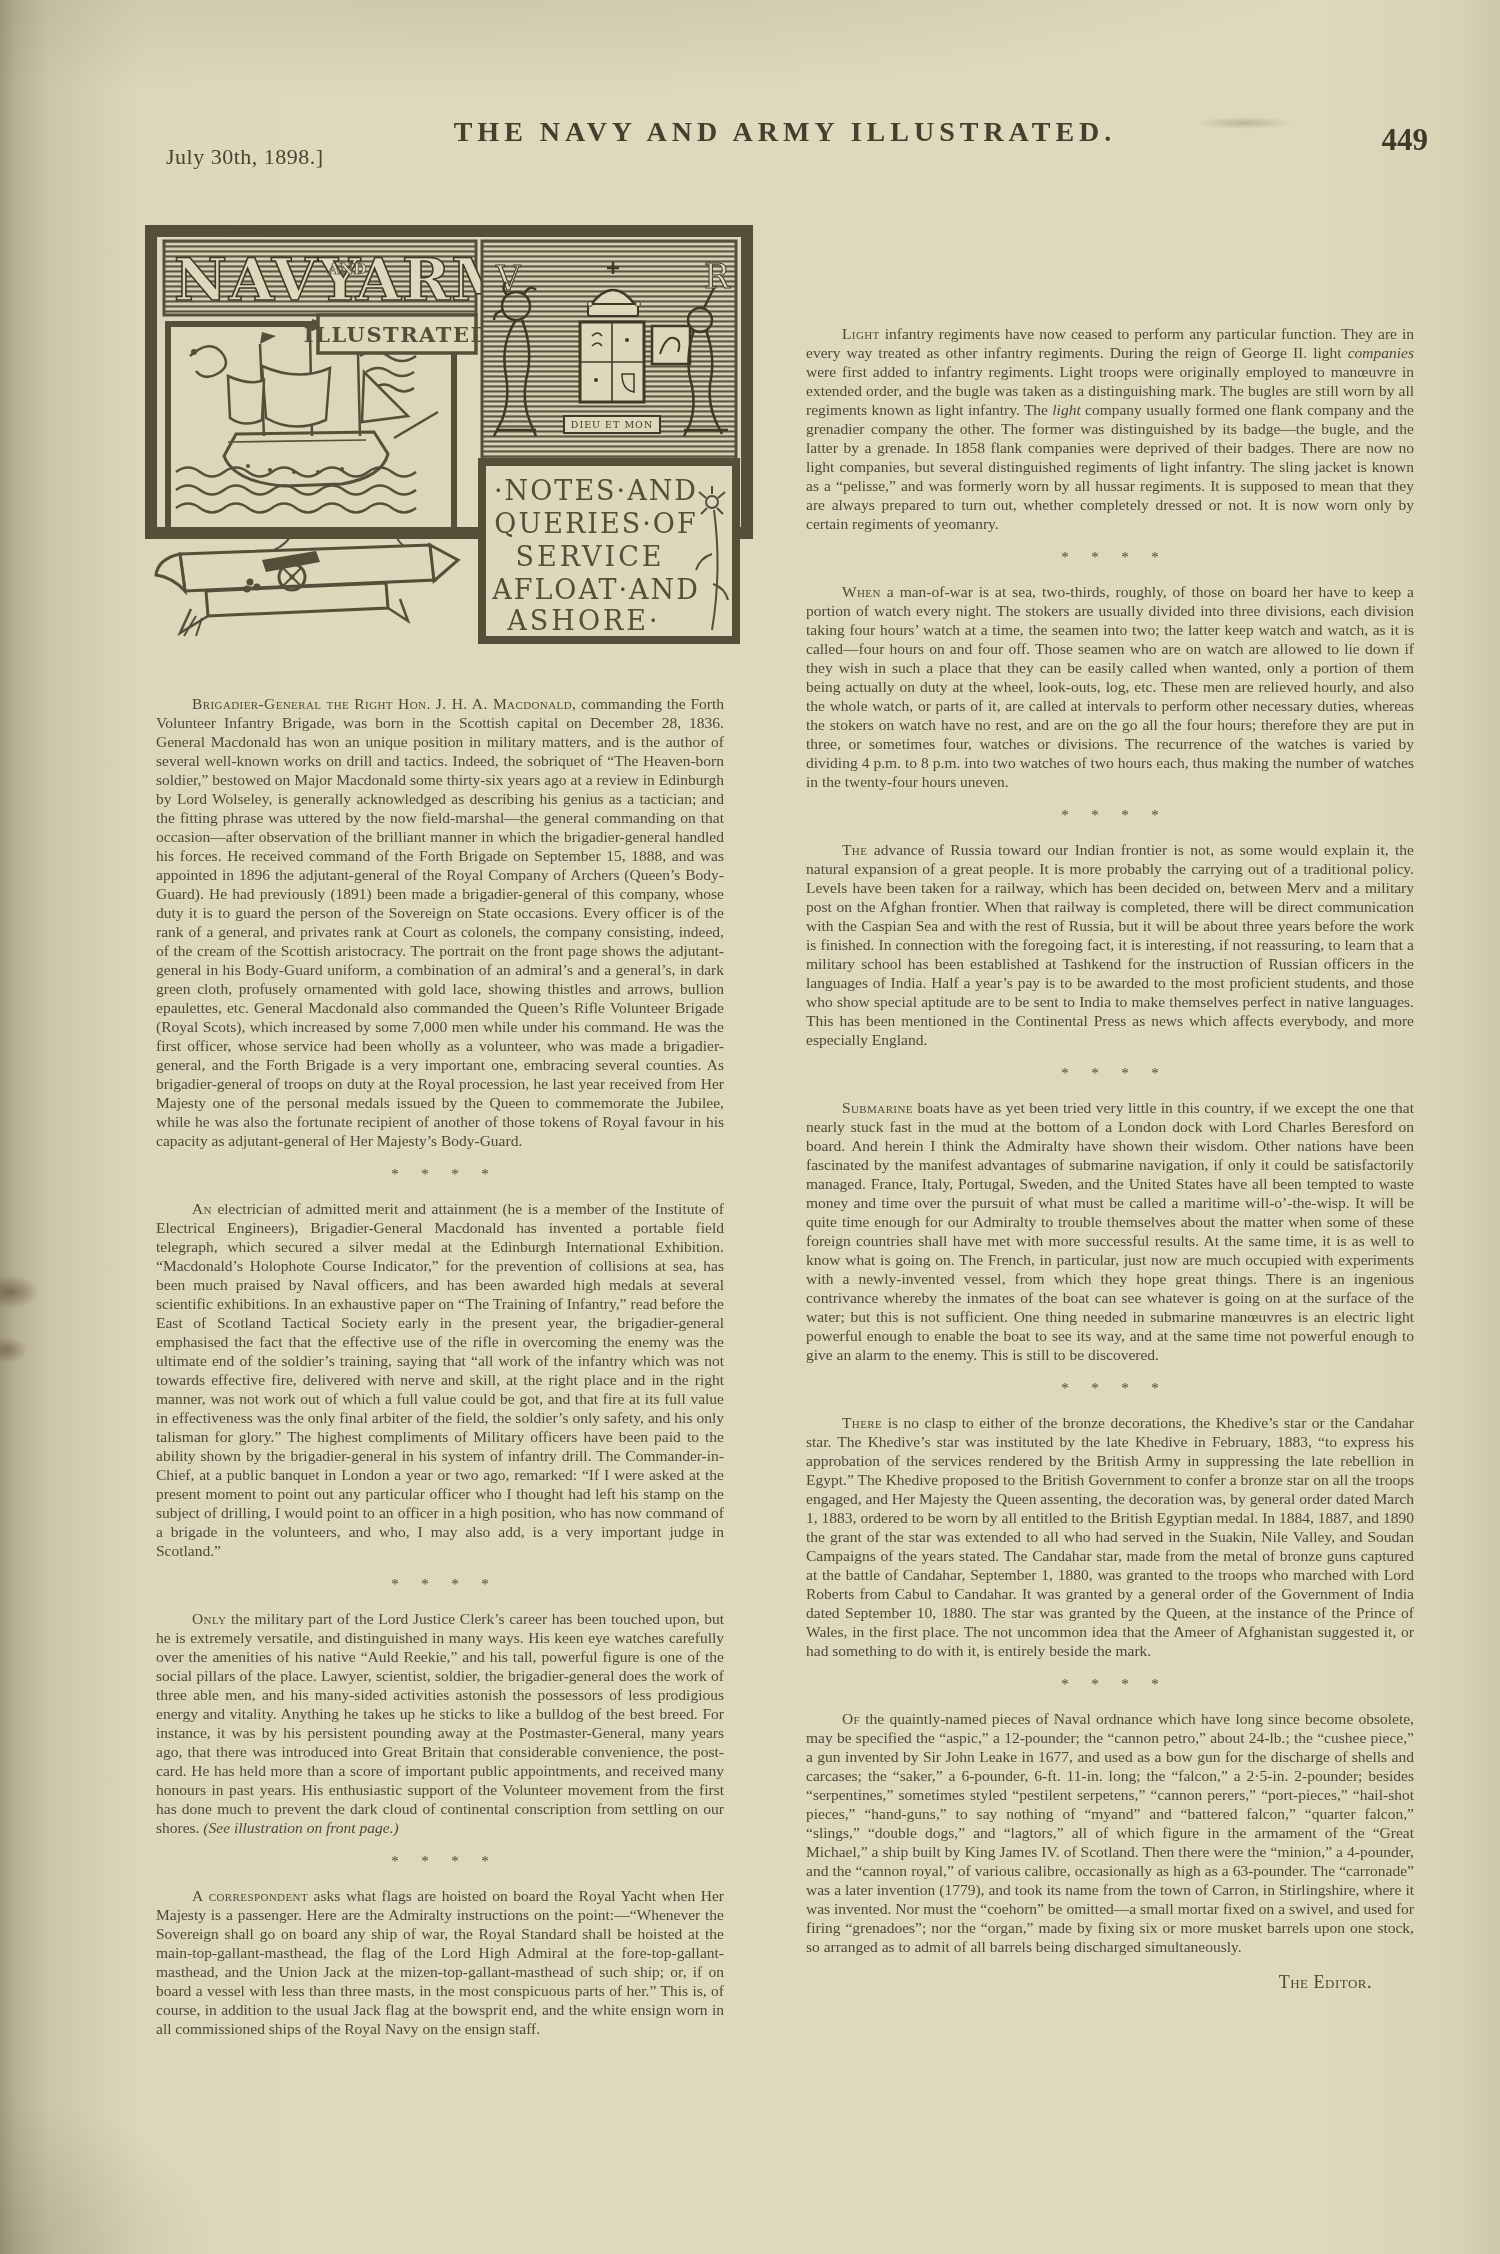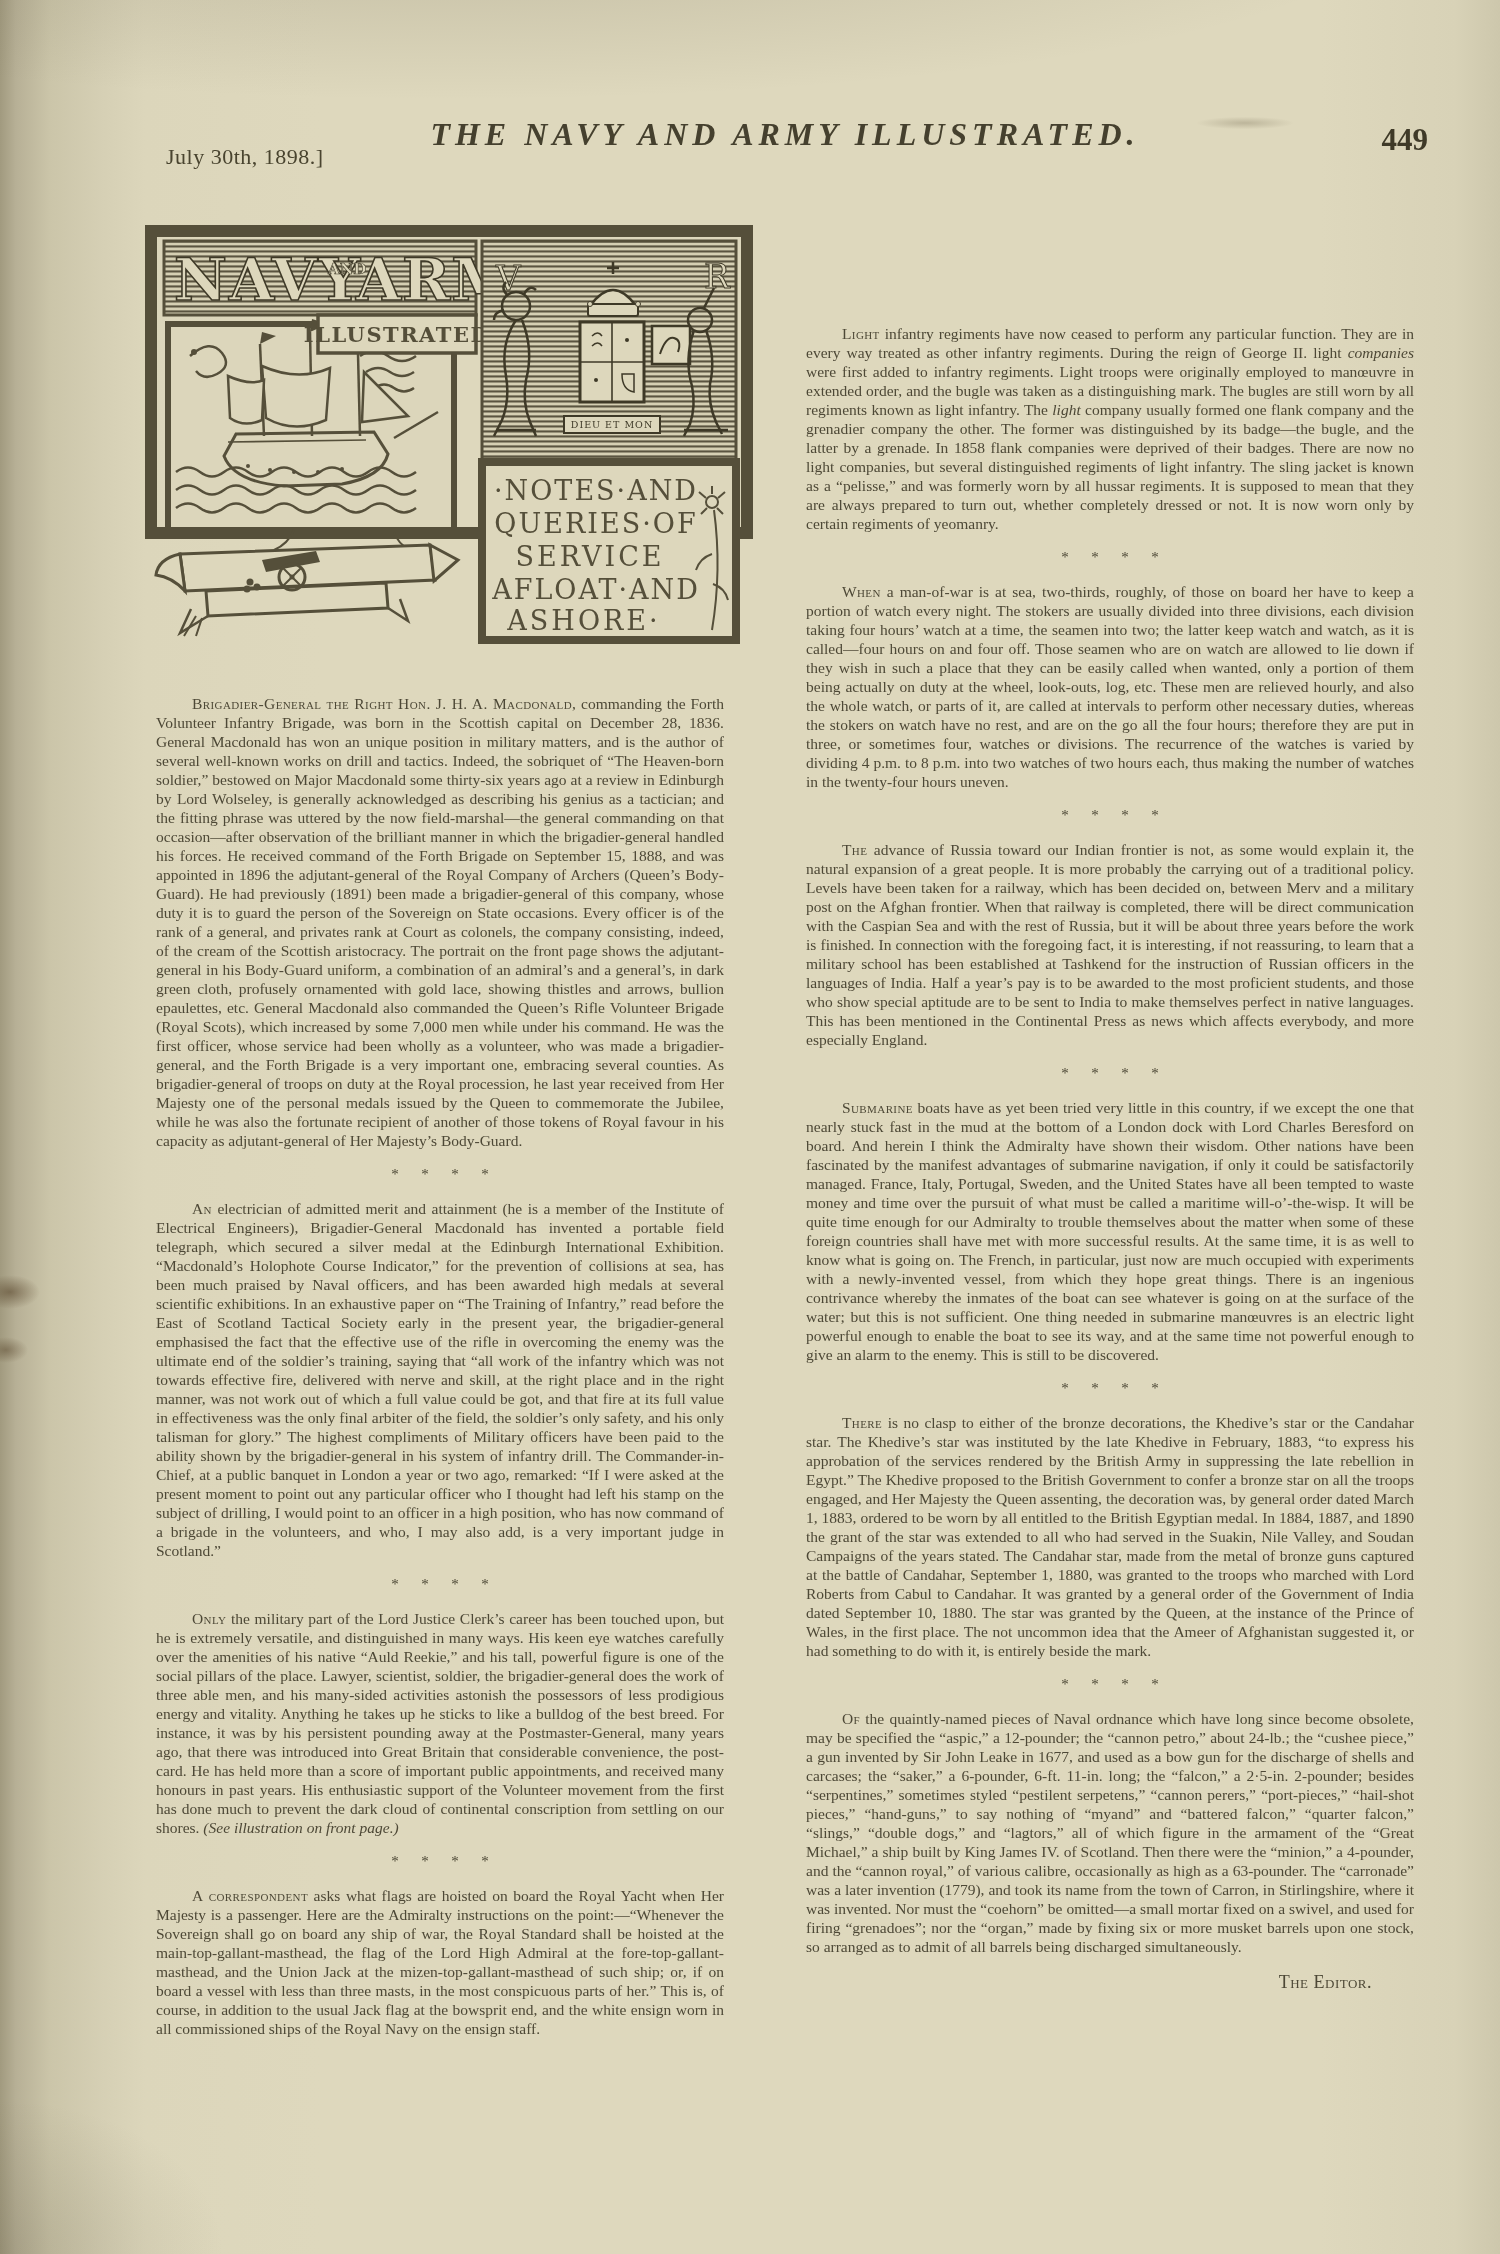--- a/index.html
+++ b/index.html
@@ -9,21 +9,21 @@
     background:
       radial-gradient(ellipse 70px 9px at 1245px 123px, rgba(110,100,75,.30), rgba(110,100,75,0) 70%),
       radial-gradient(ellipse 46px 26px at 10px 1292px, rgba(80,60,34,.55), rgba(80,60,34,0) 65%),
       radial-gradient(ellipse 34px 20px at 6px 1350px, rgba(80,60,34,.45), rgba(80,60,34,0) 65%),
       radial-gradient(ellipse 1600px 300px at 30% -80px, rgba(95,88,66,.22), rgba(95,88,66,0) 60%),
       radial-gradient(ellipse 320px 220px at 0% 100%, rgba(95,88,66,.20), rgba(95,88,66,0) 70%),
       linear-gradient(90deg,#a19a7f 0px,#b7b096 16px,#cbc5a9 50px,#d6d0b5 105px,#dcd6bb 145px,#ded8bd 320px,#ded8bd 88%,#d8d2b7 97%,#cdc7ac 100%);
   }
   .pg-header{position:relative;height:46px;margin:116px 70px 0 140px;}
   .pg-date{position:absolute;left:26px;top:28px;font-size:22px;letter-spacing:.5px;color:#49442f;}
-  .pg-title{margin:0;font-size:32px;font-weight:bold;font-style:italic;text-align:center;
+  .pg-title{margin:0;font-size:28px;font-weight:bold;text-align:center;
     letter-spacing:5px;color:#45402e;font-family:"Liberation Serif",serif;}
   .pg-num{position:absolute;right:2px;top:6px;font-size:31px;font-weight:bold;color:#3f3a28;}
   .cols{display:flex;margin:62px 70px 0 140px;align-items:center;}
   .col-left{width:600px;margin-right:50px;flex:none;}
   .col-right{width:640px;flex:none;padding-top:22px;}
   .masthead{margin:0 0 36px 4px;}
   .para{margin:16px;text-align:justify;text-indent:36px;font-size:15.5px;line-height:19px;}
   .lead{font-variant:small-caps;letter-spacing:.4px;}
   .i{font-style:italic;}
   .stars{text-align:center;white-space:pre;font-size:15px;margin:13px 0 9px;color:#4d4836;}

